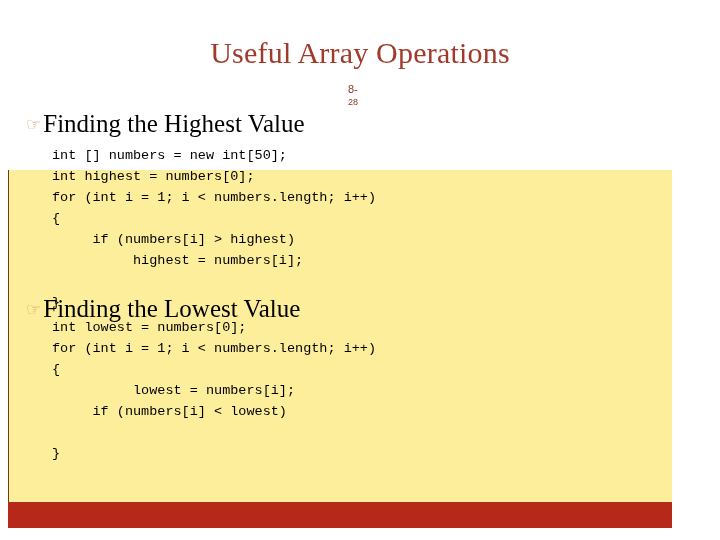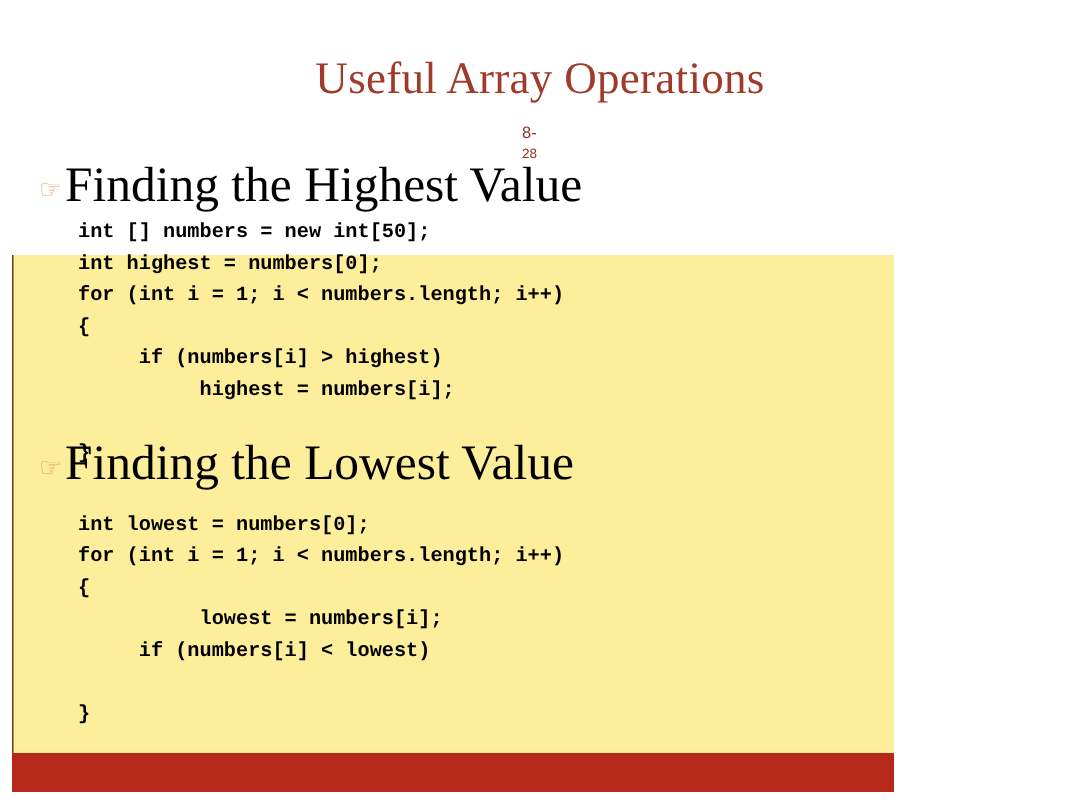--- a/index.html
+++ b/index.html
@@ -7,21 +7,21 @@
     margin: 0;
     padding: 0;
     background: #ffffff;
   }
   body {
     font-family: "Liberation Serif", serif;
   }
 
   #slide {
     position: relative;
-    width: 596px;
+    width: 672px;
     height: 540px;
     overflow: hidden;
     background: #ffffff;
   }
 
   
   #header-band {
     position: absolute;
     left: 0;
     top: 0;
@@ -111,40 +111,40 @@
   .heading-bullet {
     font-family: "DejaVu Sans", sans-serif;
     font-size: 17px;
     color: #dfa068;
     margin-right: 2px;
     line-height: 1;
     transform: translateY(-2px);
   }
   .heading-text {
     font-family: "Liberation Serif", serif;
-    font-size: 33px;
+    font-size: 25px;
     line-height: 28px;
     color: #000000;
   }
 
   #heading-highest { left: 26px; top: 110px; }
   #heading-lowest  { left: 26px; top: 295px; }
 
   .code-block {
     position: absolute;
     left: 52px;
     font-family: "Liberation Mono", "DejaVu Sans Mono", monospace;
     font-size: 13.5px;
-    font-weight: bold;
+    font-weight: normal;
     line-height: 21px;
     color: #000000;
     white-space: pre;
   }
   #code-highest { top: 145px; }
-  #code-lowest  { top: 340px; }
+  #code-lowest  { top: 317px; }
 
   .code-line { white-space: pre; }
 </style>
 </head>
 <body>
 
 <div id="slide">
 
   <div id="header-band"></div>
 

